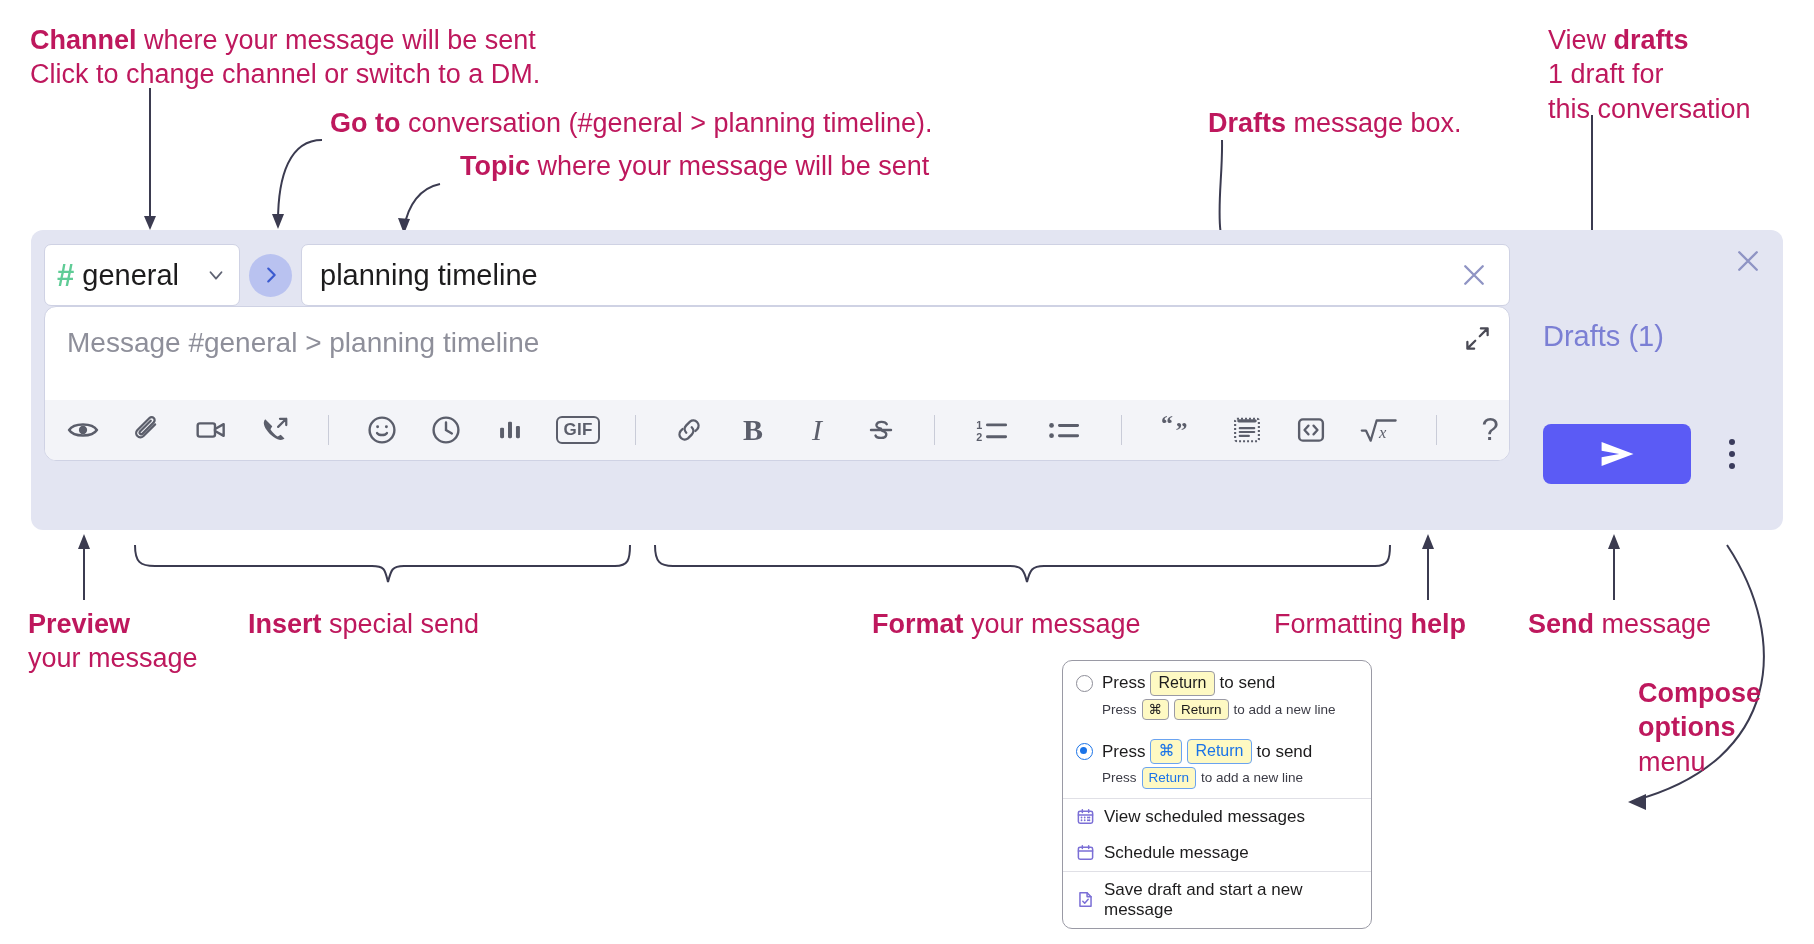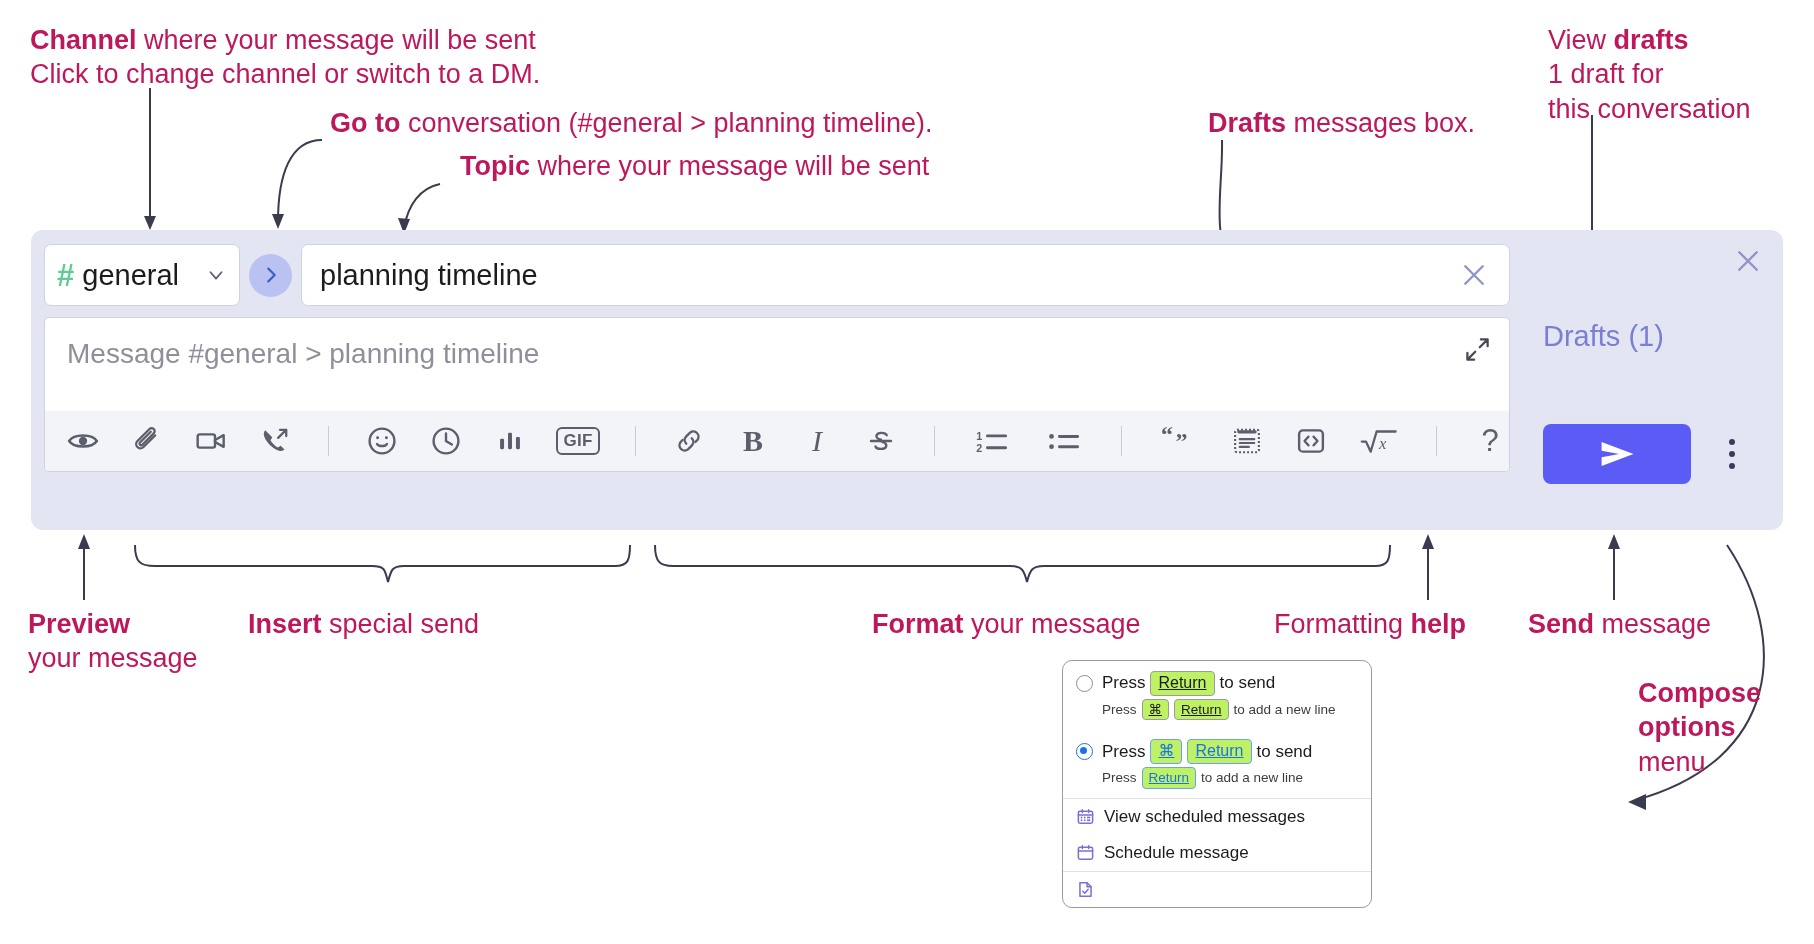--- a/index.html
+++ b/index.html
@@ -72,24 +72,23 @@
     border: 1px solid #cfd2e4;
     border-radius: 7px;
     display: flex; align-items: center;
     padding: 0 20px 0 18px;
   }
   .topic-value { font-size: 29px; color: #1d1c1d; }
   .topic-clear { margin-left: auto; color: #8f94c4; display: flex; }
 
   
   .msg-box {
-    margin-top: 11px;
     background: #ffffff;
     border: 1px solid #cfd2e4;
-    border-radius: 5px;
+    border-radius: 12px;
     overflow: hidden;
   }
   .msg-input-area {
     position: relative;
     height: 93px;
     display: flex; align-items: flex-start;
     padding: 20px 16px 0 22px;
   }
   .msg-placeholder { font-size: 28px; color: #8e8f9a; }
   .expand-btn {
@@ -175,22 +174,22 @@
     background: #1a73e8;
   }
   .om-main-text { font-size: 17px; color: #1d1c1d; display: flex; align-items: center; gap: 5px; }
   .om-sub-row {
     display: flex; align-items: center; gap: 5px;
     padding: 3px 12px 9px 39px;
     font-size: 13.5px; color: #3b3b45;
   }
   .key {
     border: 1.3px solid #9a9aa5; border-radius: 4px;
-    padding: 1px 6px; background: #bef264;
-    font-size: 13.5px; color: #1d1c1d; line-height: 1.3; text-decoration: underline;
+    padding: 1px 6px; background: #fef9c3;
+    font-size: 13.5px; color: #1d1c1d; line-height: 1.3;
   }
   .om-main-text .key { font-size: 16px; padding: 1px 7px; }
   .key.blue { border-color: #6aa3f0; color: #1a73e8; }
   .om-div { height: 1px; background: #e0e0e6; }
   .om-item {
     display: flex; align-items: center; gap: 9px;
     padding: 8px 12px 8px 13px;
     font-size: 17px; color: #1d1c1d;
   }
   .om-ico { width: 19px; height: 19px; color: #7b6fd6; display: flex; flex:0 0 auto;}
@@ -249,21 +248,21 @@
 
   <div class="anno" style="left:330px; top:106px;">
     <b>Go to</b><span> conversation (#general &gt; planning timeline).</span>
   </div>
 
   <div class="anno" style="left:460px; top:149px;">
     <b>Topic</b><span> where your message will be sent</span>
   </div>
 
   <div class="anno" style="left:1208px; top:106px;">
-    <b>Drafts</b><span> messages box.</span>
+    <b>Drafts</b><span> message box.</span>
   </div>
 
   <div class="anno" style="left:1548px; top:23px;">
     <div><span>View </span><b>drafts</b></div>
     <div class="em-i">1 draft for</div>
     <div class="em-i">this conversation</div>
   </div>
 
   <div class="anno" style="left:28px; top:607px;">
     <div><b>Preview</b></div>
@@ -562,16 +561,17 @@
     <div class="om-div"></div>
 
     <div class="om-item">
       <span class="om-ico">
         <svg width="19" height="19" viewBox="0 0 24 24" fill="none" stroke="currentColor" stroke-width="1.9" stroke-linecap="round" stroke-linejoin="round">
           <path d="M5 3.5 L14 3.5 L19 8.5 L19 20.5 L5 20.5 Z"></path>
           <path d="M14 3.5 L14 8.5 L19 8.5"></path>
           <path d="M8.6 14.3 L11 16.6 L15.4 11.8"></path>
         </svg>
       </span>
+      <span>Save draft and start a new message</span>
     </div>
   </div>
 
 </div>
 
 </body></html>

